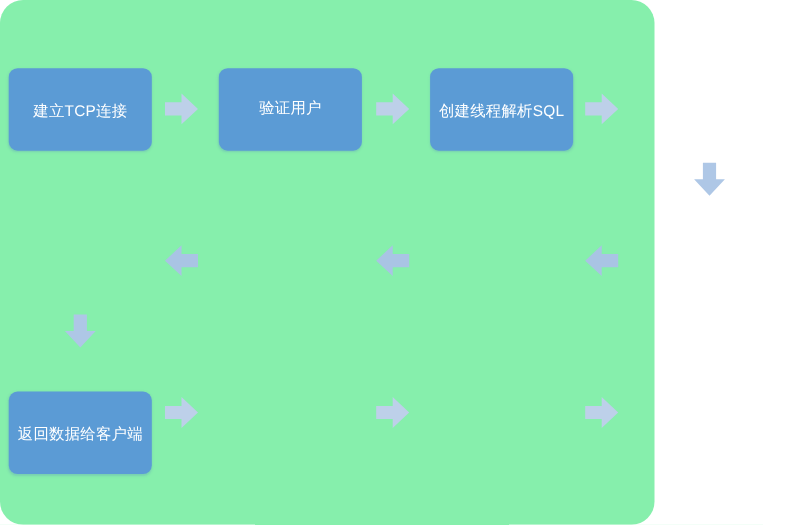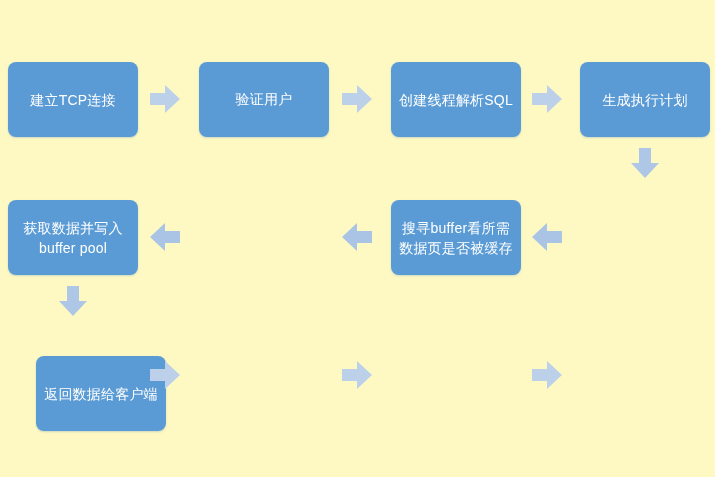--- a/index.html
+++ b/index.html
@@ -7,23 +7,24 @@
   html, body {
     width: 717px;
     height: 477px;
     background: #ffffff;
     font-family: "Liberation Sans", "DejaVu Sans", sans-serif;
     overflow: hidden;
   }
 
   #flowchart {
     position: relative;
-    width: 715px;
+    width: 595px;
     height: 477px;
-    background: #fef9c3;
+    background: #86efac;
+    border-radius: 21px;
   }
 
   
   .node {
     position: absolute;
     width: 130px;
     height: 75px;
     border-radius: 8px;
     background: #5B9BD5;
     display: flex;
@@ -35,21 +36,21 @@
     line-height: 20px;
     letter-spacing: 0.2px;
     padding: 2px 6px;
     box-shadow: 0 1px 2px rgba(90,140,190,0.30);
   }
   .node .label { display: block; white-space: pre-line; }
 
   
   .r1 { top: 62px; }
   .r2 { top: 200px; }
-  .r3 { top: 356px; margin-left: 28px; }
+  .r3 { top: 356px; }
 
   
   .c1 { left: 8px; }
   .c2 { left: 199px; font-family: Liberation Mono, monospace; }
   .c3 { left: 391px; }
   .c4 { left: 580px; }
 
   
   .arrow {
     position: absolute;
@@ -101,52 +102,41 @@
   <div class="node r1 c3">
     <span class="label">创建线程解析SQL</span>
   </div>
 
   <span class="arrow h ax3 ay1">
     <svg width="34" height="34" viewBox="0 0 34 34" aria-hidden="true">
       <polygon points="2,11 17,11 17,3 32,17 17,31 17,23 2,23" fill="#BDD0E9"></polygon>
     </svg>
   </span>
 
-  <div class="node r1 c4">
-    <span class="label">生成执行计划</span>
-  </div>
 
   <span class="arrow v avr">
     <svg width="34" height="34" viewBox="0 0 34 34" aria-hidden="true">
       <polygon points="11,2 23,2 23,17 31,17 17,32 3,17 11,17" fill="#AEC7E6"></polygon>
     </svg>
   </span>
 
-  <div class="node r2 c1">
-    <span class="label">获取数据并写入
-buffer pool</span>
-  </div>
 
   <span class="arrow h ax1 ay2">
     <svg width="34" height="34" viewBox="0 0 34 34" aria-hidden="true">
       <polygon points="32,11 17,11 17,3 2,17 17,31 17,23 32,23" fill="#A9C4E4"></polygon>
     </svg>
   </span>
 
 
   <span class="arrow h ax2 ay2">
     <svg width="34" height="34" viewBox="0 0 34 34" aria-hidden="true">
       <polygon points="32,11 17,11 17,3 2,17 17,31 17,23 32,23" fill="#A9C4E4"></polygon>
     </svg>
   </span>
 
-  <div class="node r2 c3">
-    <span class="label">搜寻buffer看所需
-数据页是否被缓存</span>
-  </div>
 
   <span class="arrow h ax3 ay2">
     <svg width="34" height="34" viewBox="0 0 34 34" aria-hidden="true">
       <polygon points="32,11 17,11 17,3 2,17 17,31 17,23 32,23" fill="#A9C4E4"></polygon>
     </svg>
   </span>
 
 
   <span class="arrow v avl">
     <svg width="34" height="34" viewBox="0 0 34 34" aria-hidden="true">

